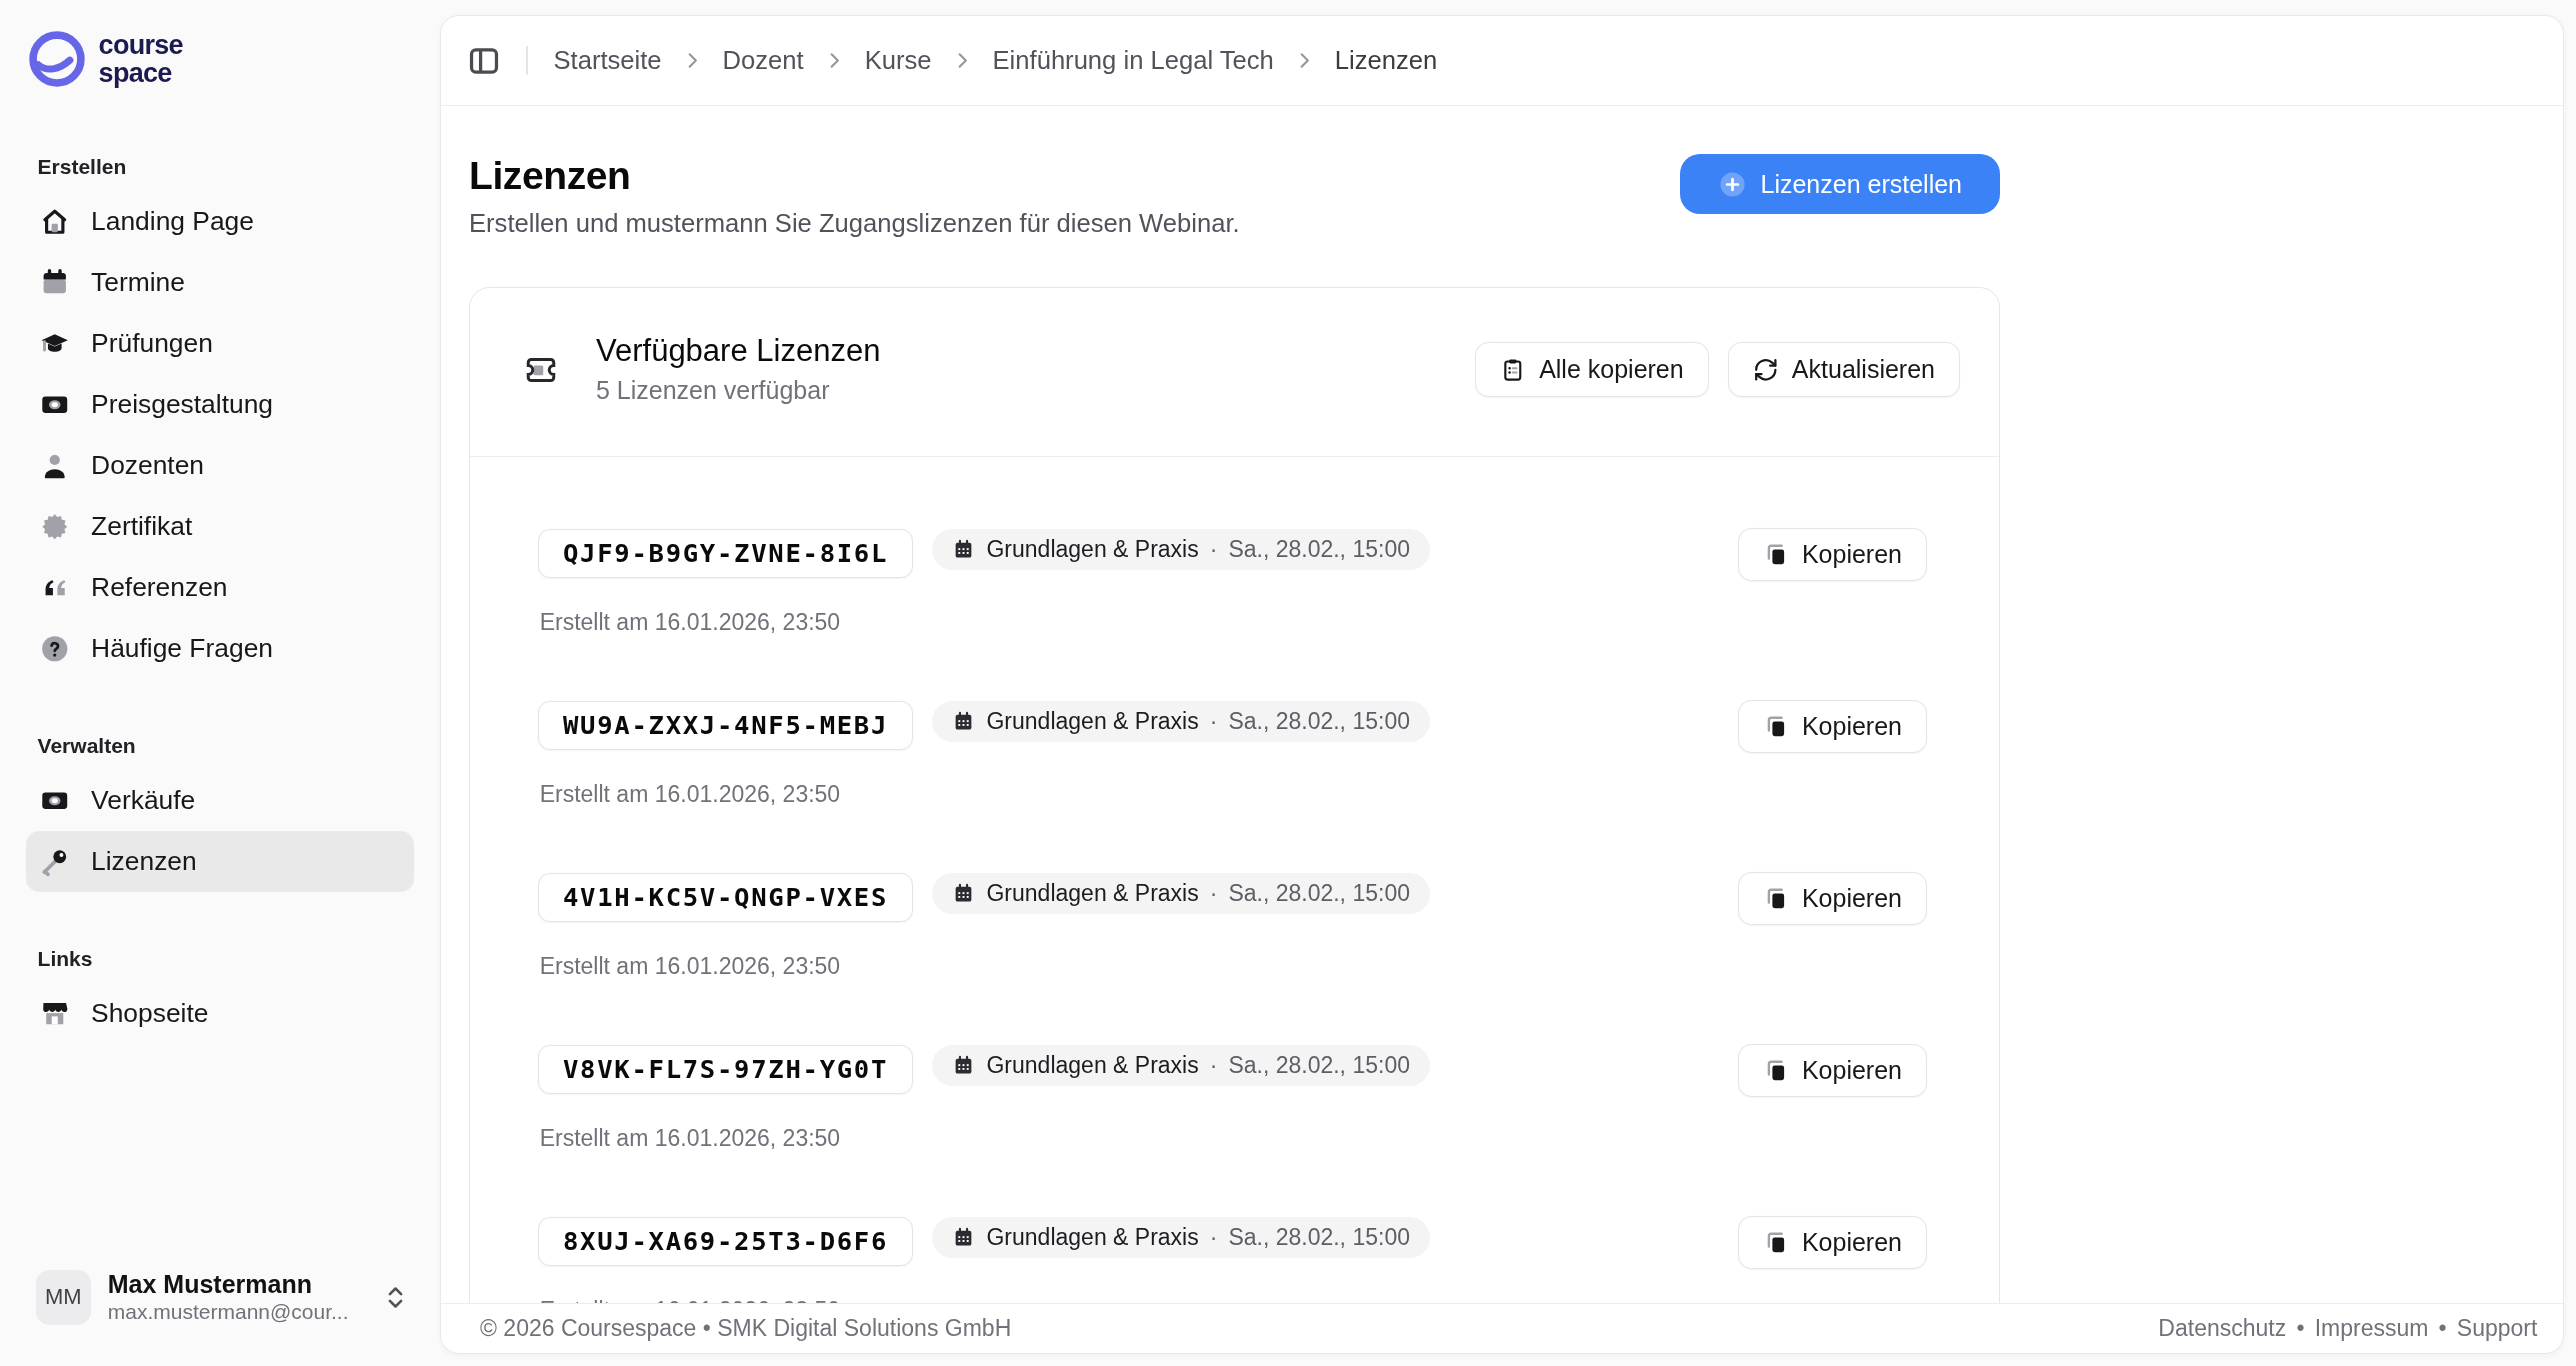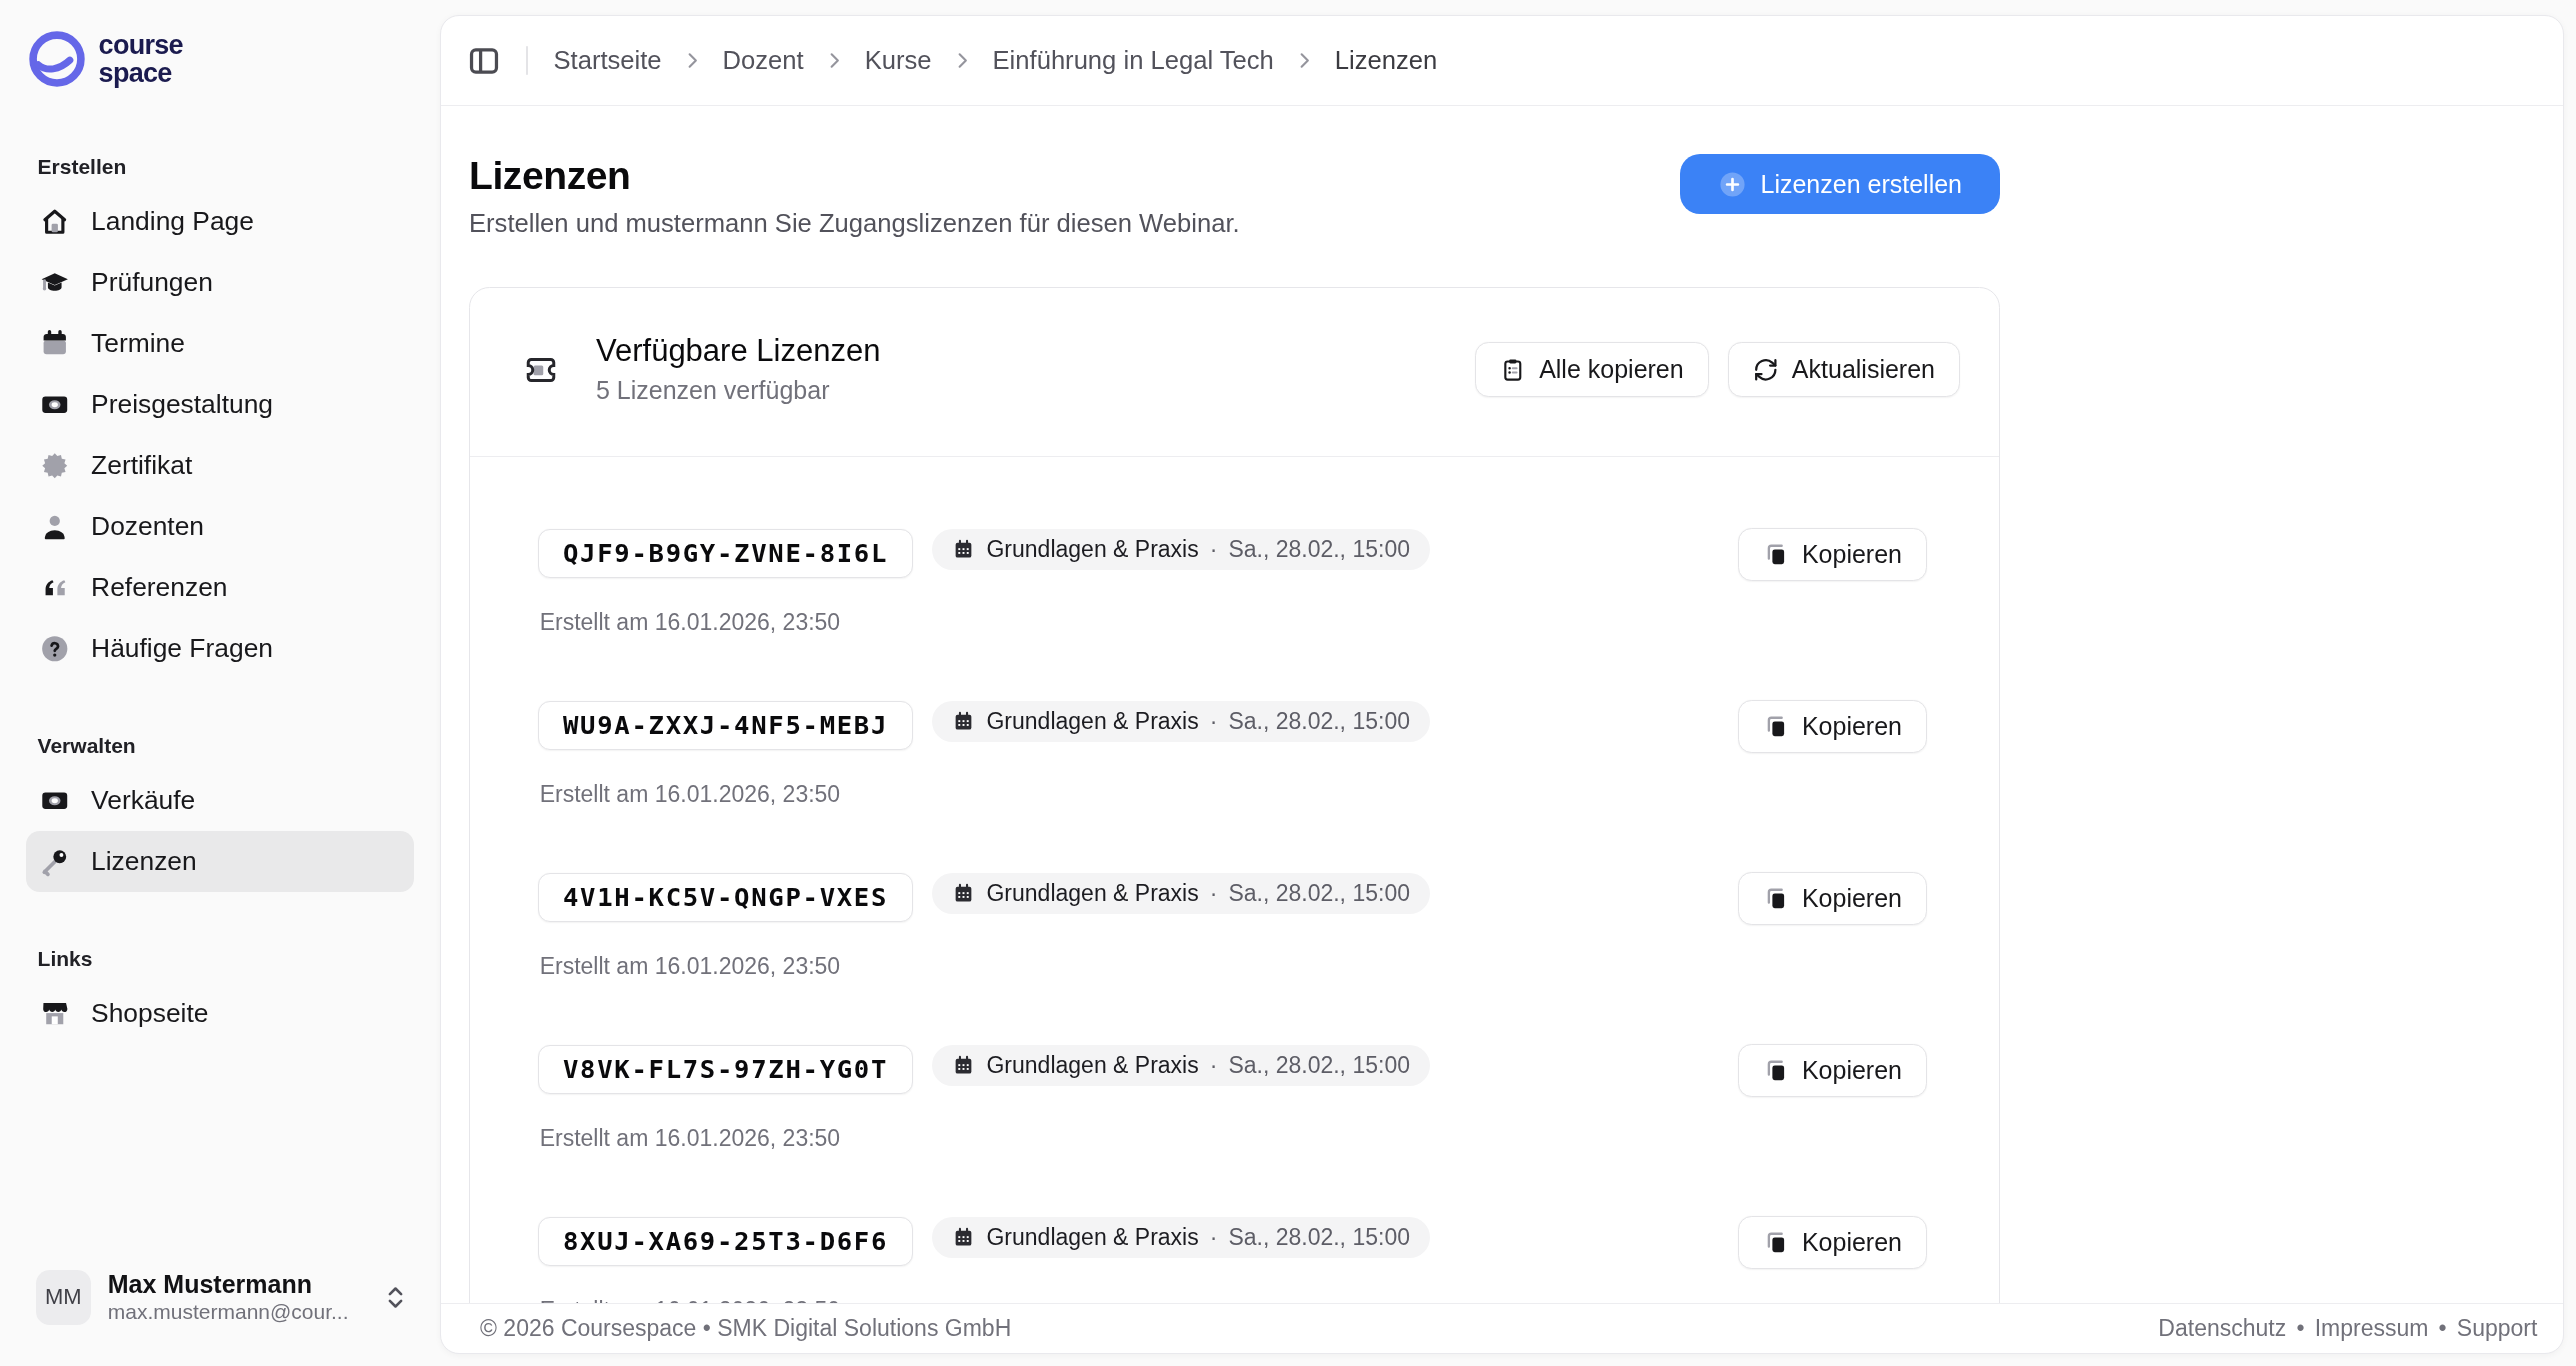--- a/index.html
+++ b/index.html
@@ -102,55 +102,55 @@
   <div class="nav-item">
     <svg class="nicon" viewBox="0 0 24 24">
       <path d="M4.5 10.5 12 4l7.5 6.5" fill="none" stroke="#18181b" stroke-width="2.4" stroke-linecap="round" stroke-linejoin="round"></path>
       <path d="M5.8 9.5V20h12.4V9.5" fill="none" stroke="#18181b" stroke-width="2.4" stroke-linejoin="round"></path>
       <rect x="9.6" y="13.5" width="4.8" height="6.5" rx="1" fill="#a1a1aa"></rect>
     </svg>
     <span>Landing Page</span>
   </div>
   <div class="nav-item">
     <svg class="nicon" viewBox="0 0 24 24">
+      <rect x="3.5" y="9.5" width="17" height="10.5" rx="2.2" fill="#a1a1aa"></rect>
+      <path d="M3.5 9.5V6.8c0-1.2 1-2.2 2.2-2.2h12.6c1.2 0 2.2 1 2.2 2.2v2.7Z" fill="#18181b"></path>
+      <path d="M8 2.8v3.4M16 2.8v3.4" stroke="#18181b" stroke-width="2.6" stroke-linecap="round"></path>
+    </svg>
+    <span>Termine</span>
+  </div>
+  <div class="nav-item">
+    <svg class="nicon" viewBox="0 0 24 24">
       <path d="M2 9.3 12 4.8l10 4.5-10 4.5z" fill="#18181b"></path>
       <path d="M6.8 11.8v3.6c0 1.5 2.3 2.7 5.2 2.7s5.2-1.2 5.2-2.7v-3.6l-5.2 2.3z" fill="#18181b"></path>
       <path d="M4.2 10.4v5" stroke="#a1a1aa" stroke-width="2.2" stroke-linecap="round"></path>
       <circle cx="4.2" cy="16.6" r="1.3" fill="#a1a1aa"></circle>
     </svg>
     <span>Prüfungen</span>
   </div>
   <div class="nav-item">
     <svg class="nicon" viewBox="0 0 24 24">
-      <rect x="3.5" y="9.5" width="17" height="10.5" rx="2.2" fill="#a1a1aa"></rect>
-      <path d="M3.5 9.5V6.8c0-1.2 1-2.2 2.2-2.2h12.6c1.2 0 2.2 1 2.2 2.2v2.7Z" fill="#18181b"></path>
-      <path d="M8 2.8v3.4M16 2.8v3.4" stroke="#18181b" stroke-width="2.6" stroke-linecap="round"></path>
-    </svg>
-    <span>Termine</span>
-  </div>
-  <div class="nav-item">
-    <svg class="nicon" viewBox="0 0 24 24">
       <rect x="2.5" y="5.8" width="19" height="12.4" rx="2.4" fill="#18181b"></rect>
       <ellipse cx="12" cy="12" rx="4.4" ry="3.4" fill="#a1a1aa"></ellipse>
       <ellipse cx="12" cy="12" rx="2.4" ry="1.9" fill="#fff"></ellipse>
     </svg>
     <span>Preisgestaltung</span>
   </div>
   <div class="nav-item">
     <svg class="nicon" viewBox="0 0 24 24">
-      <polygon fill="#a1a1aa" points="21.5,12 19.34,13.97 20.23,16.75 17.37,17.37 16.75,20.23 13.97,19.34 12,21.5 10.03,19.34 7.25,20.23 6.63,17.37 3.77,16.75 4.66,13.97 2.5,12 4.66,10.03 3.77,7.25 6.63,6.63 7.25,3.77 10.03,4.66 12,2.5 13.97,4.66 16.75,3.77 17.37,6.63 20.23,7.25 19.34,10.03"></polygon>
-    </svg>
-    <span>Zertifikat</span>
-  </div>
-  <div class="nav-item">
-    <svg class="nicon" viewBox="0 0 24 24">
       <circle cx="12" cy="7.6" r="3.9" fill="#a1a1aa"></circle>
       <path d="M4.4 20.5c.4-3.7 3.6-5.8 7.6-5.8s7.2 2.1 7.6 5.8c0 .6-.4 1-1 1H5.4c-.6 0-1-.4-1-1Z" fill="#18181b"></path>
     </svg>
     <span>Dozenten</span>
+  </div>
+  <div class="nav-item">
+    <svg class="nicon" viewBox="0 0 24 24">
+      <polygon fill="#a1a1aa" points="21.5,12 19.34,13.97 20.23,16.75 17.37,17.37 16.75,20.23 13.97,19.34 12,21.5 10.03,19.34 7.25,20.23 6.63,17.37 3.77,16.75 4.66,13.97 2.5,12 4.66,10.03 3.77,7.25 6.63,6.63 7.25,3.77 10.03,4.66 12,2.5 13.97,4.66 16.75,3.77 17.37,6.63 20.23,7.25 19.34,10.03"></polygon>
+    </svg>
+    <span>Zertifikat</span>
   </div>
   <div class="nav-item">
     <svg class="nicon" viewBox="0 0 24 24">
       <path d="M10.3 6.2C6.9 7.3 5 9.8 5 13v4.8h5.6v-5.6H7.8c.1-2 1.3-3.5 3.3-4.4z" fill="#18181b"></path>
       <path d="M19.3 6.2c-3.4 1.1-5.3 3.6-5.3 6.8v4.8h5.6v-5.6h-2.8c.1-2 1.3-3.5 3.3-4.4z" fill="#a1a1aa"></path>
     </svg>
     <span>Referenzen</span>
   </div>
   <div class="nav-item">
     <svg class="nicon" viewBox="0 0 24 24">

